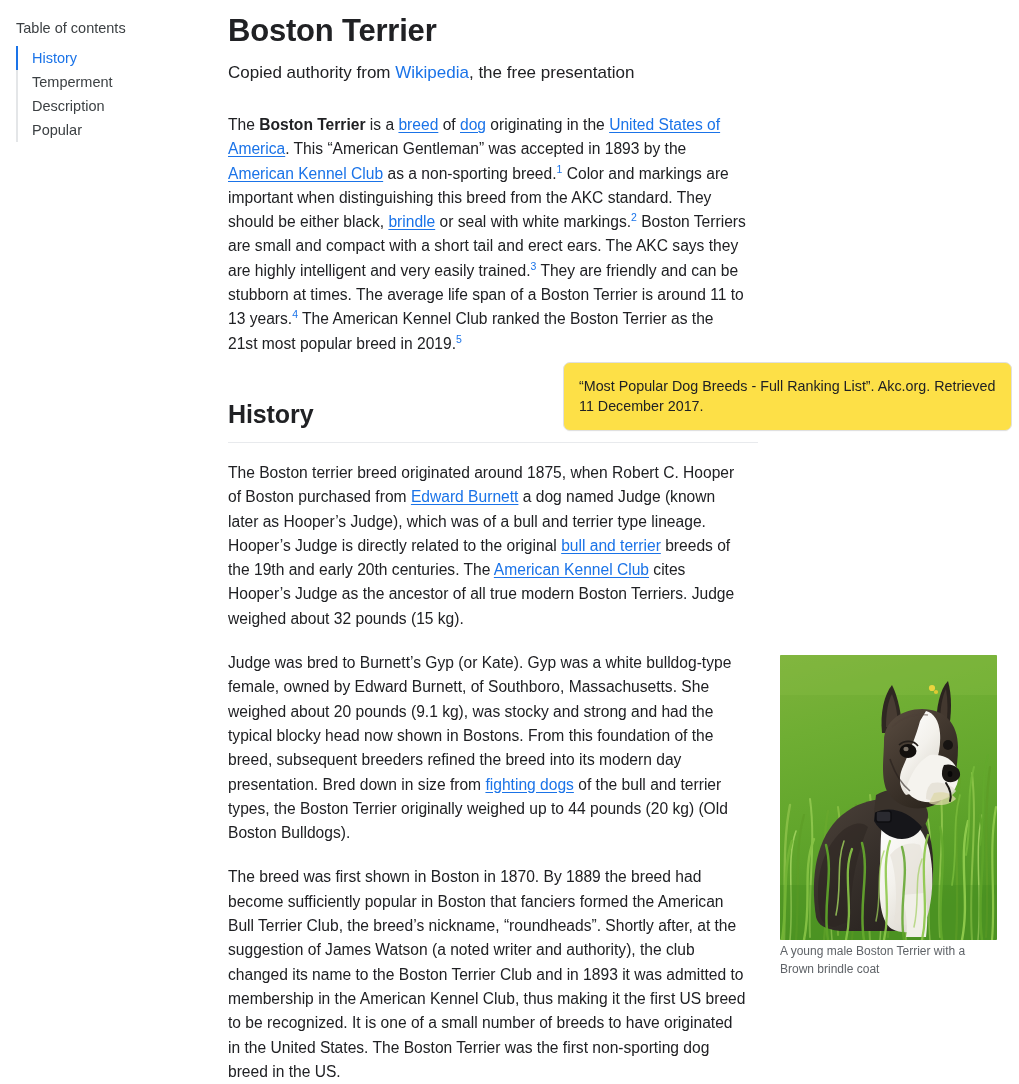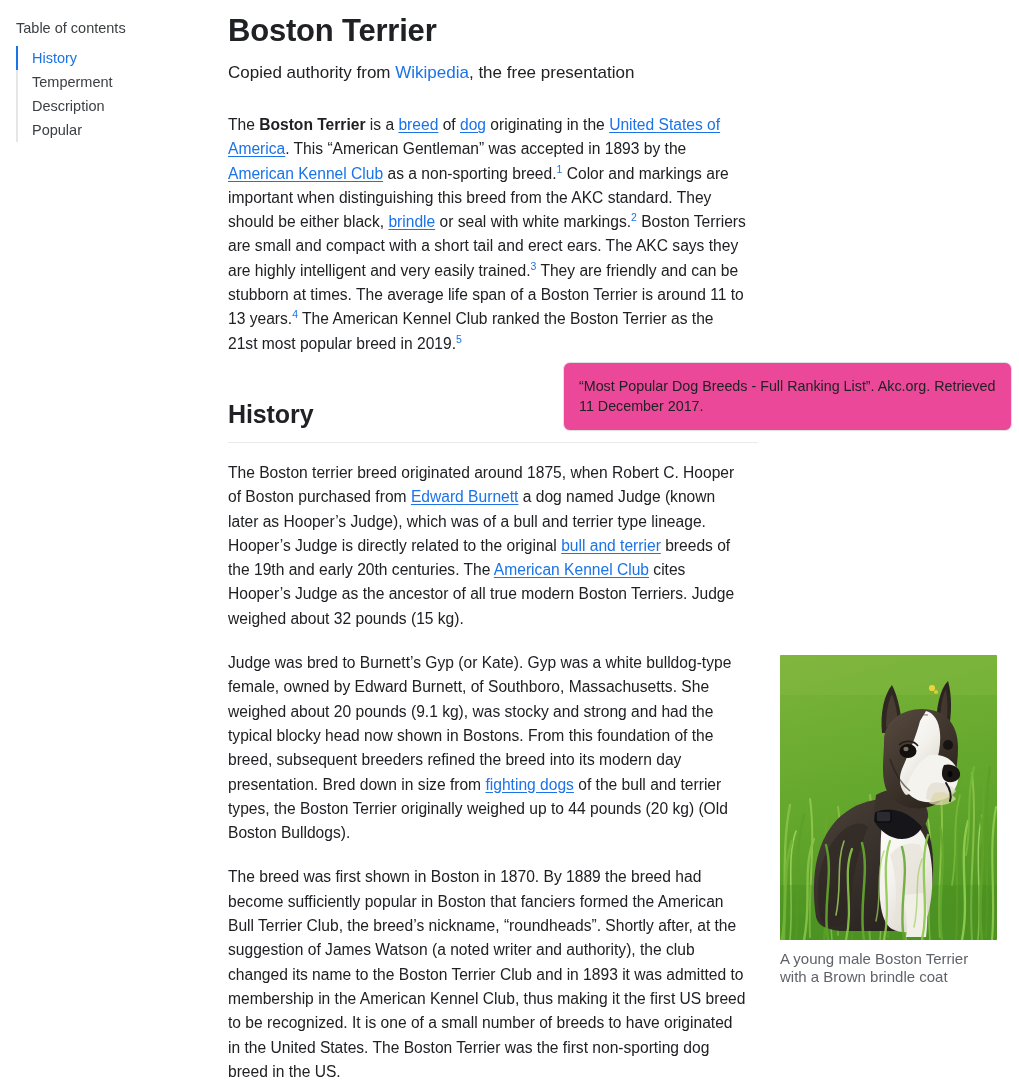--- a/index.html
+++ b/index.html
@@ -125,21 +125,21 @@
     height: 0;
   }
   .history-block { margin-top: 42px; }
 
   
   .citation-box {
     position: absolute;
     left: 563px;
     top: 362px;
     width: 449px;
-    background: #ec4899;
+    background: #fde047;
     border: 1px solid #e0e0e0;
     border-radius: 7px;
     padding: 13px 15px 14px 15px;
     font-size: 14.3px;
     line-height: 20px;
     color: #202124;
     box-shadow: 0 1px 1px rgba(0,0,0,0.02);
   }
 
   
@@ -150,22 +150,22 @@
     width: 217px;
   }
   .figure-img {
     display: block;
     width: 217px;
     height: 285px;
     border-radius: 1px;
     overflow: hidden;
   }
   .figure-caption {
-    margin-top: 10px;
-    font-size: 15px;
+    margin-top: 2px;
+    font-size: 12px;
     line-height: 18px;
     color: #5f6368;
     width: 216px;
   }
 </style>
 </head>
 <body>
 
 <div class="page">
 

